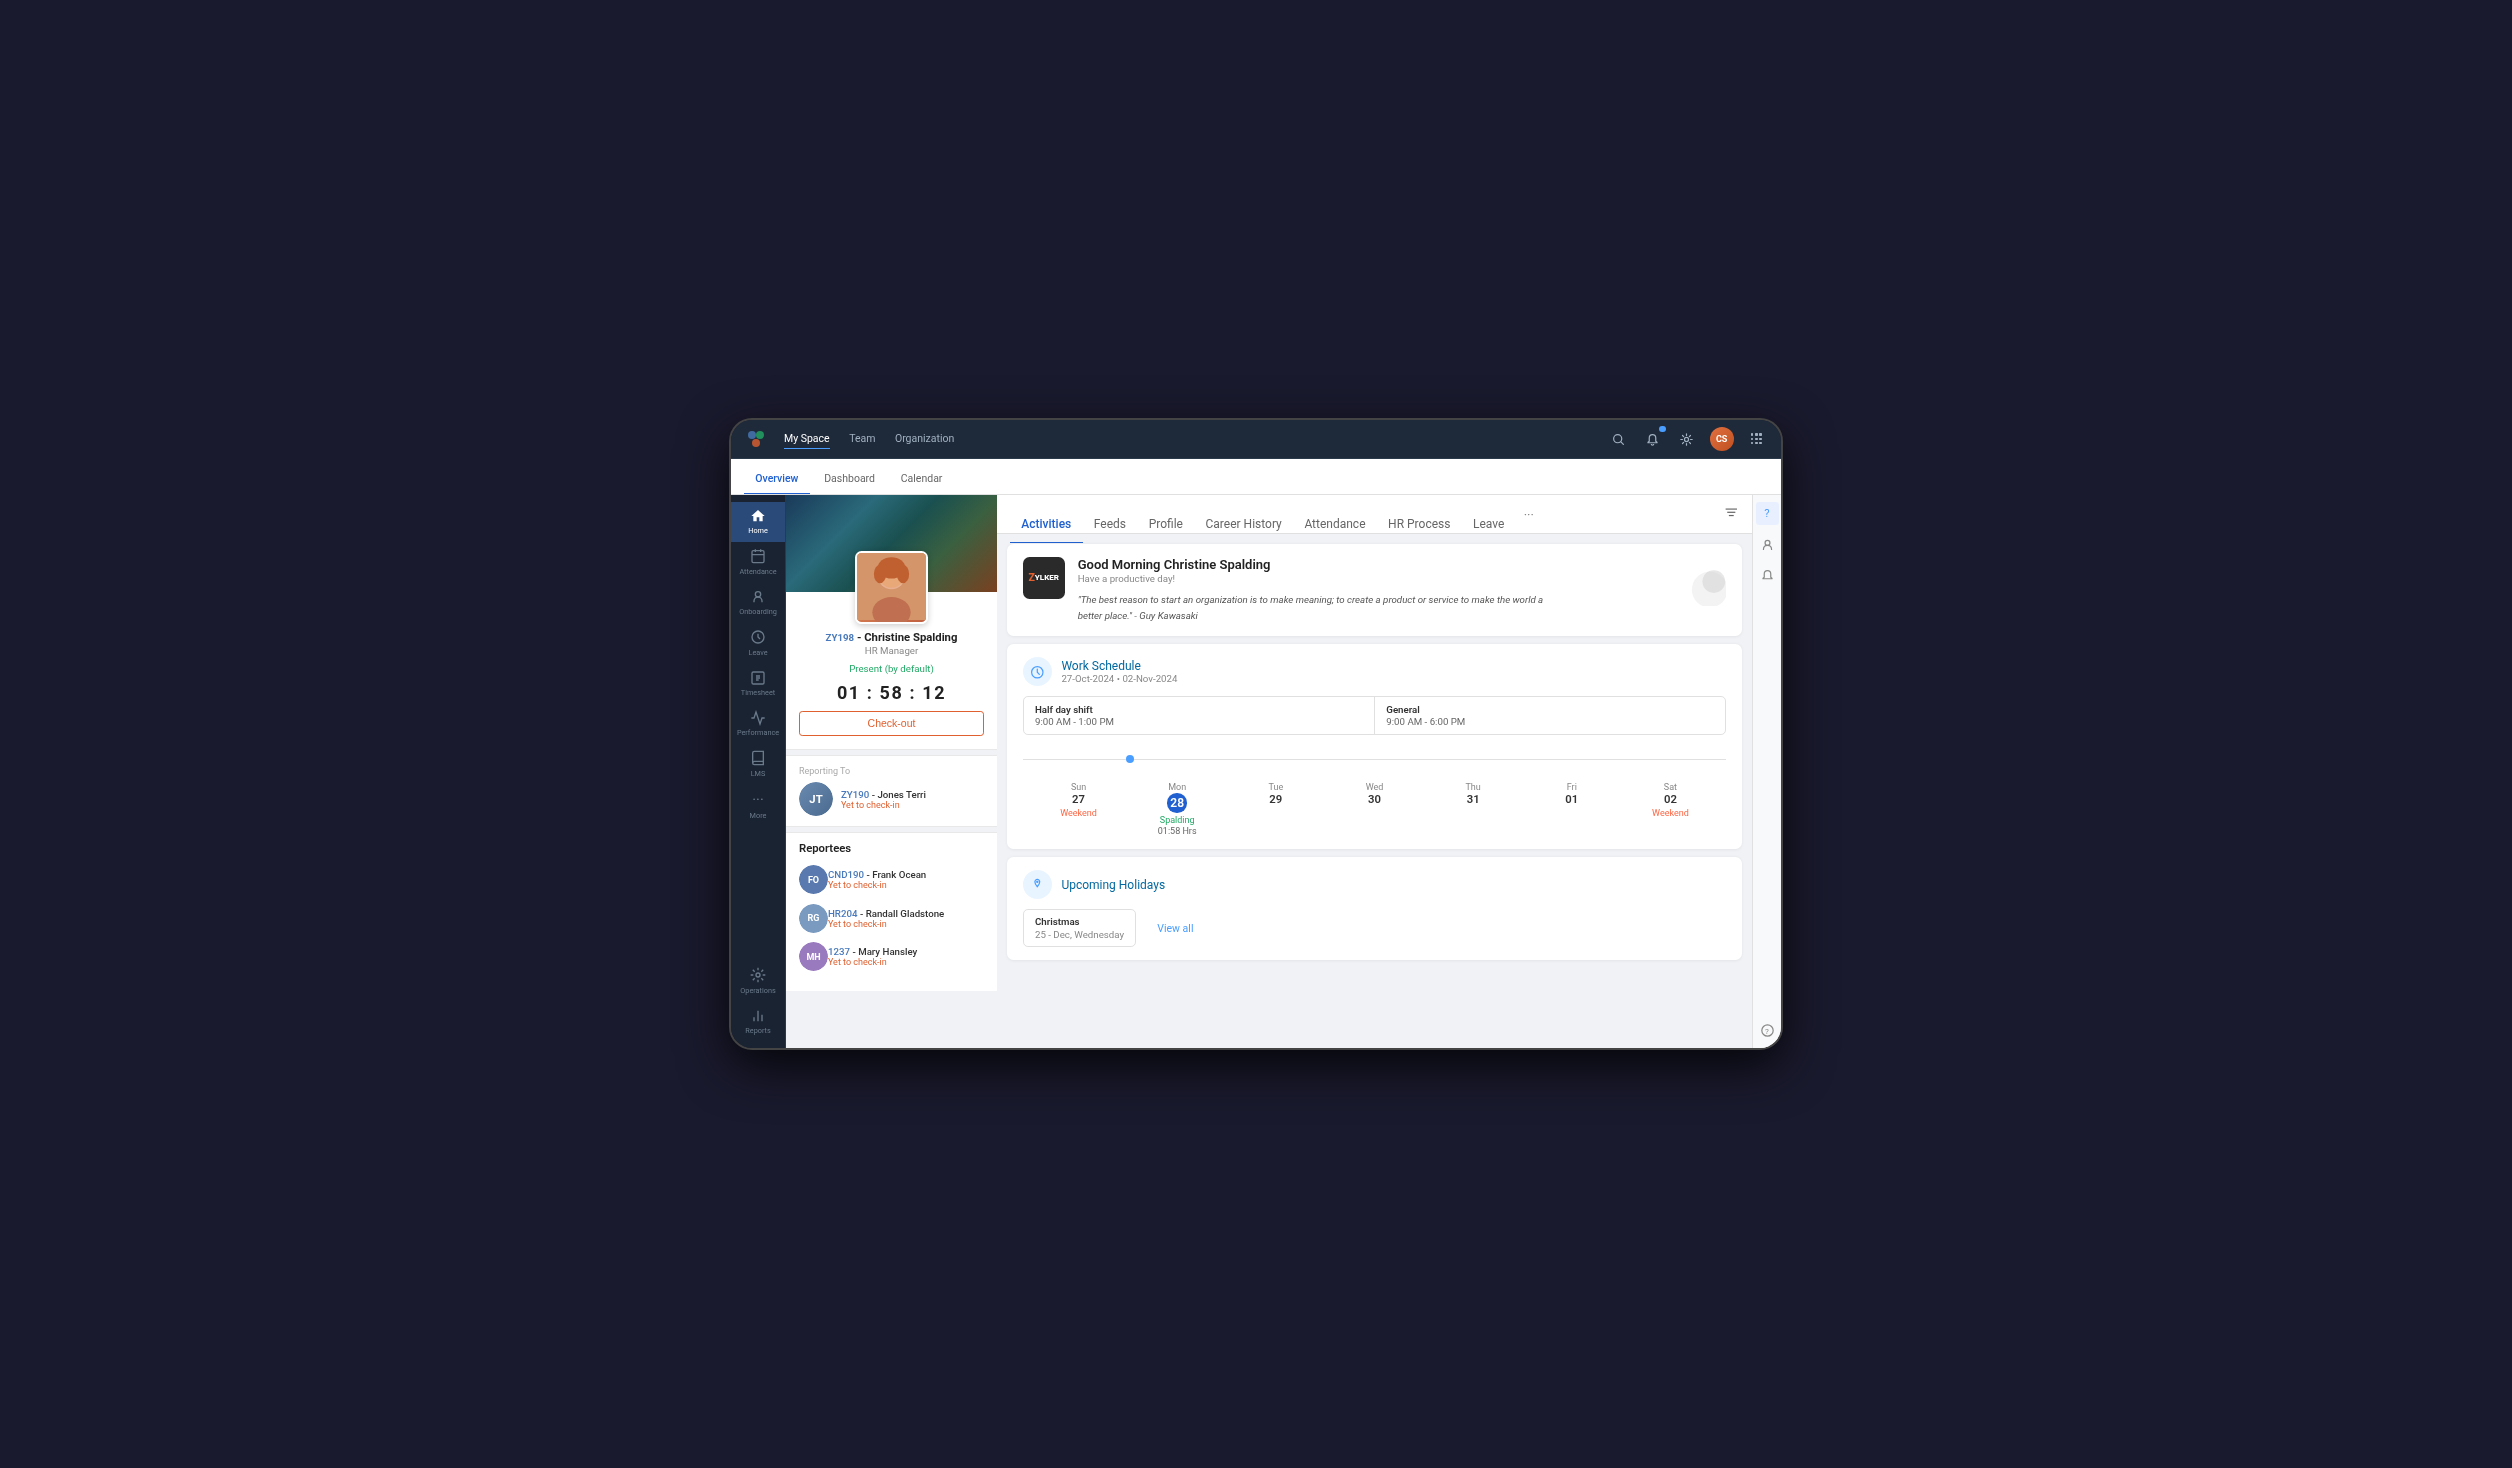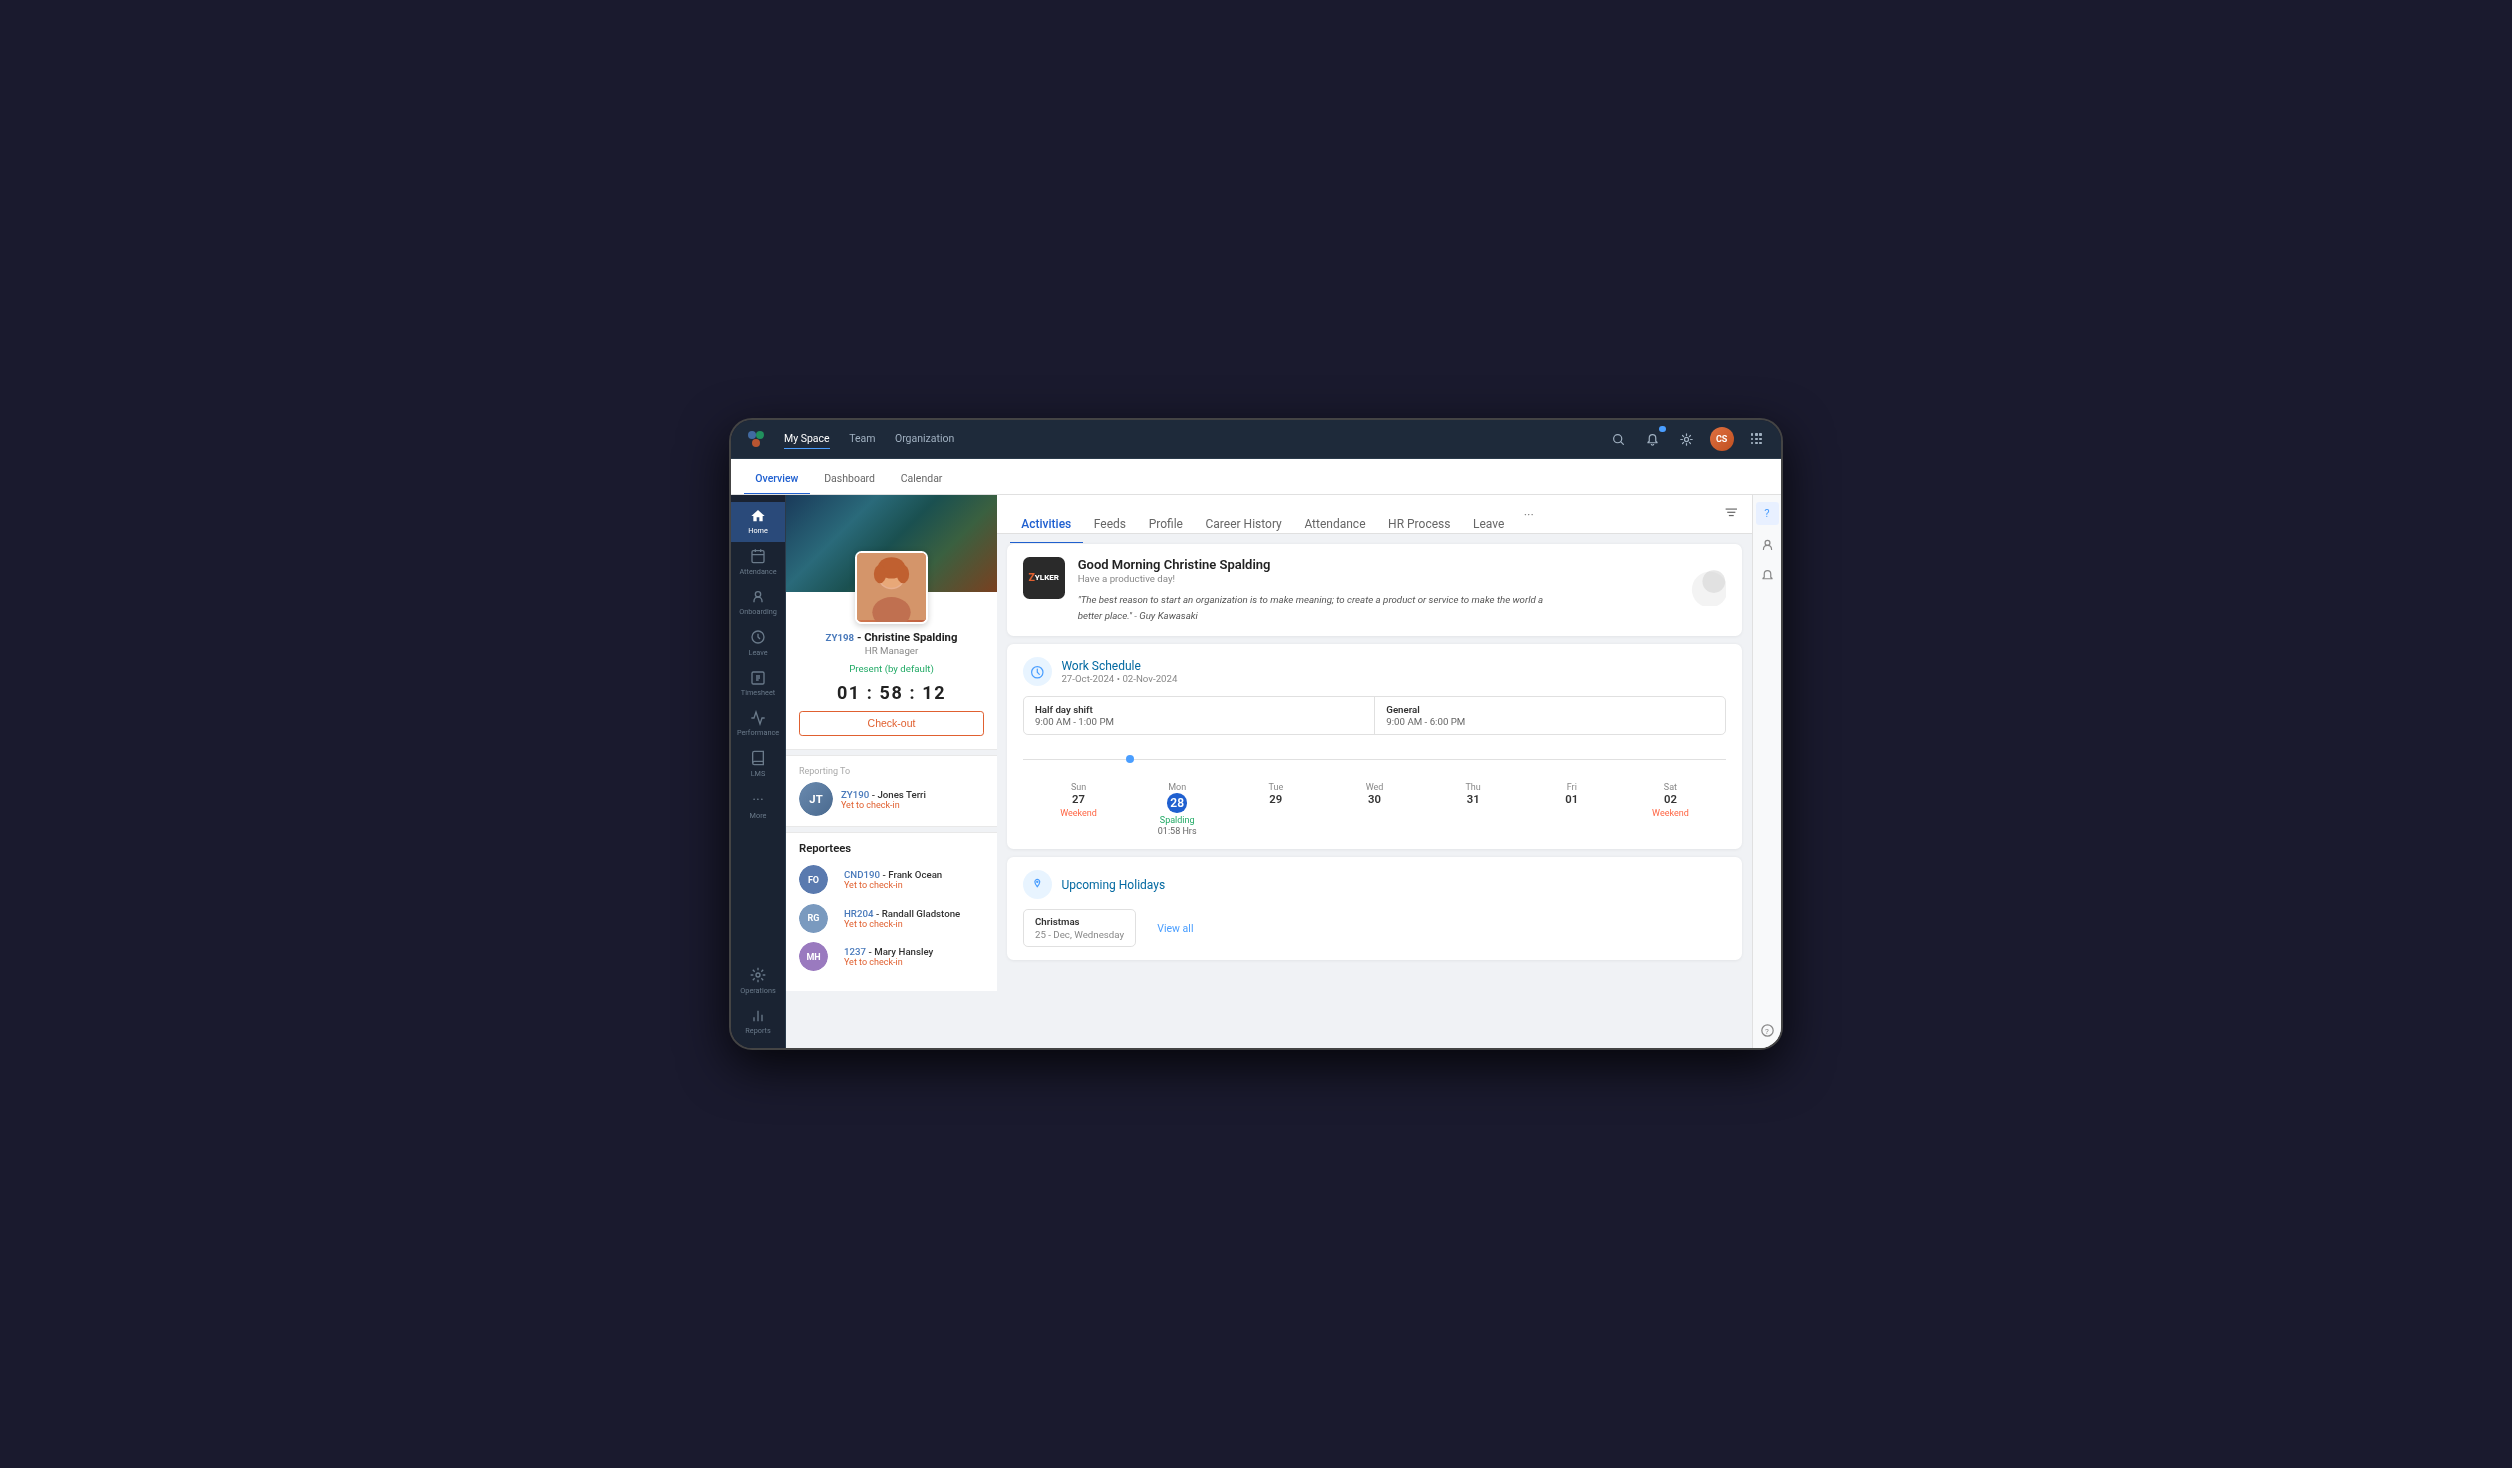--- a/index.html
+++ b/index.html
@@ -285,21 +285,21 @@
     }
     .reportees-title {
       font-size: 11.3px;
       color: #222;
       font-weight: 600;
       margin-bottom: 9.7px;
     }
     .reportee-item {
       display: flex;
       align-items: center;
-      gap: 16px;
+      gap: 0;
       margin-bottom: 9.7px;
     }
     .reportee-avatar {
       width: 29px;
       height: 29px;
       border-radius: 50%;
       overflow: hidden;
       flex-shrink: 0;
     }
     .main-panel {

